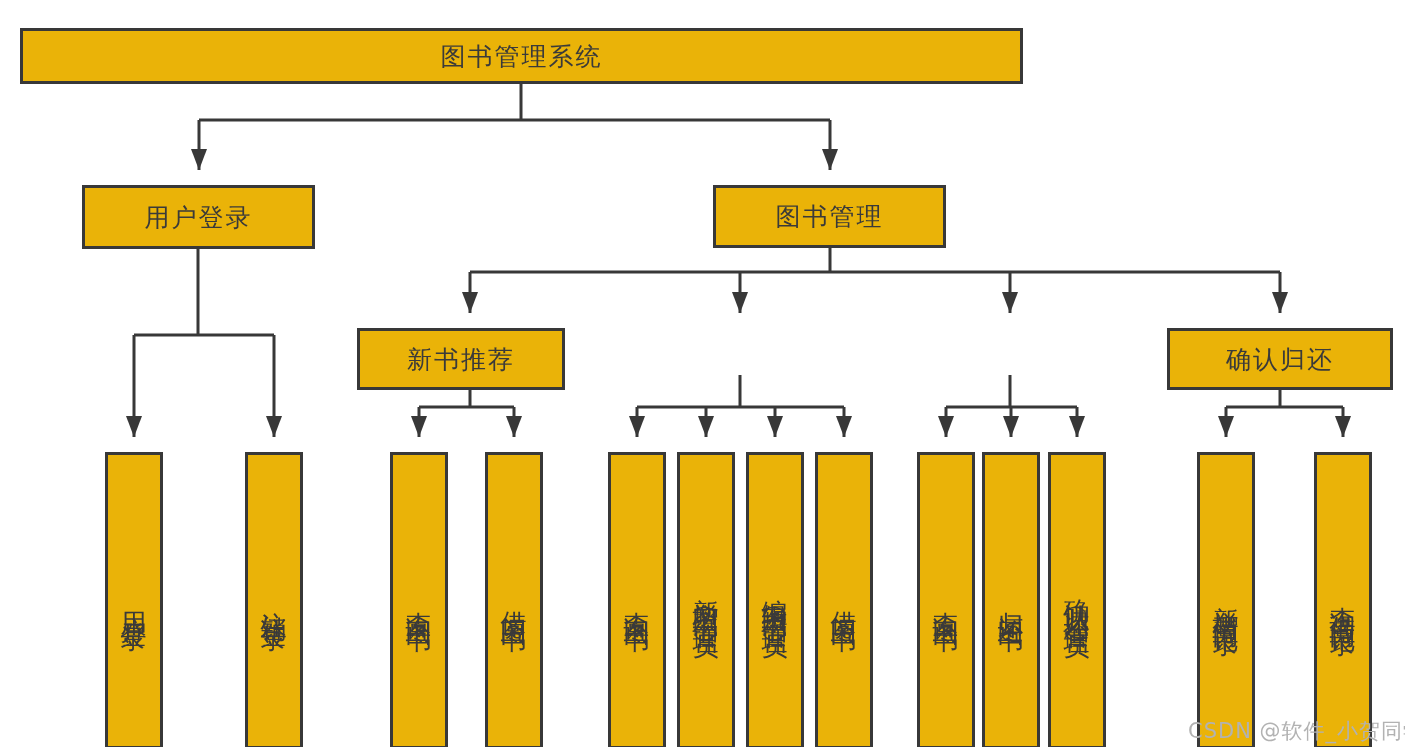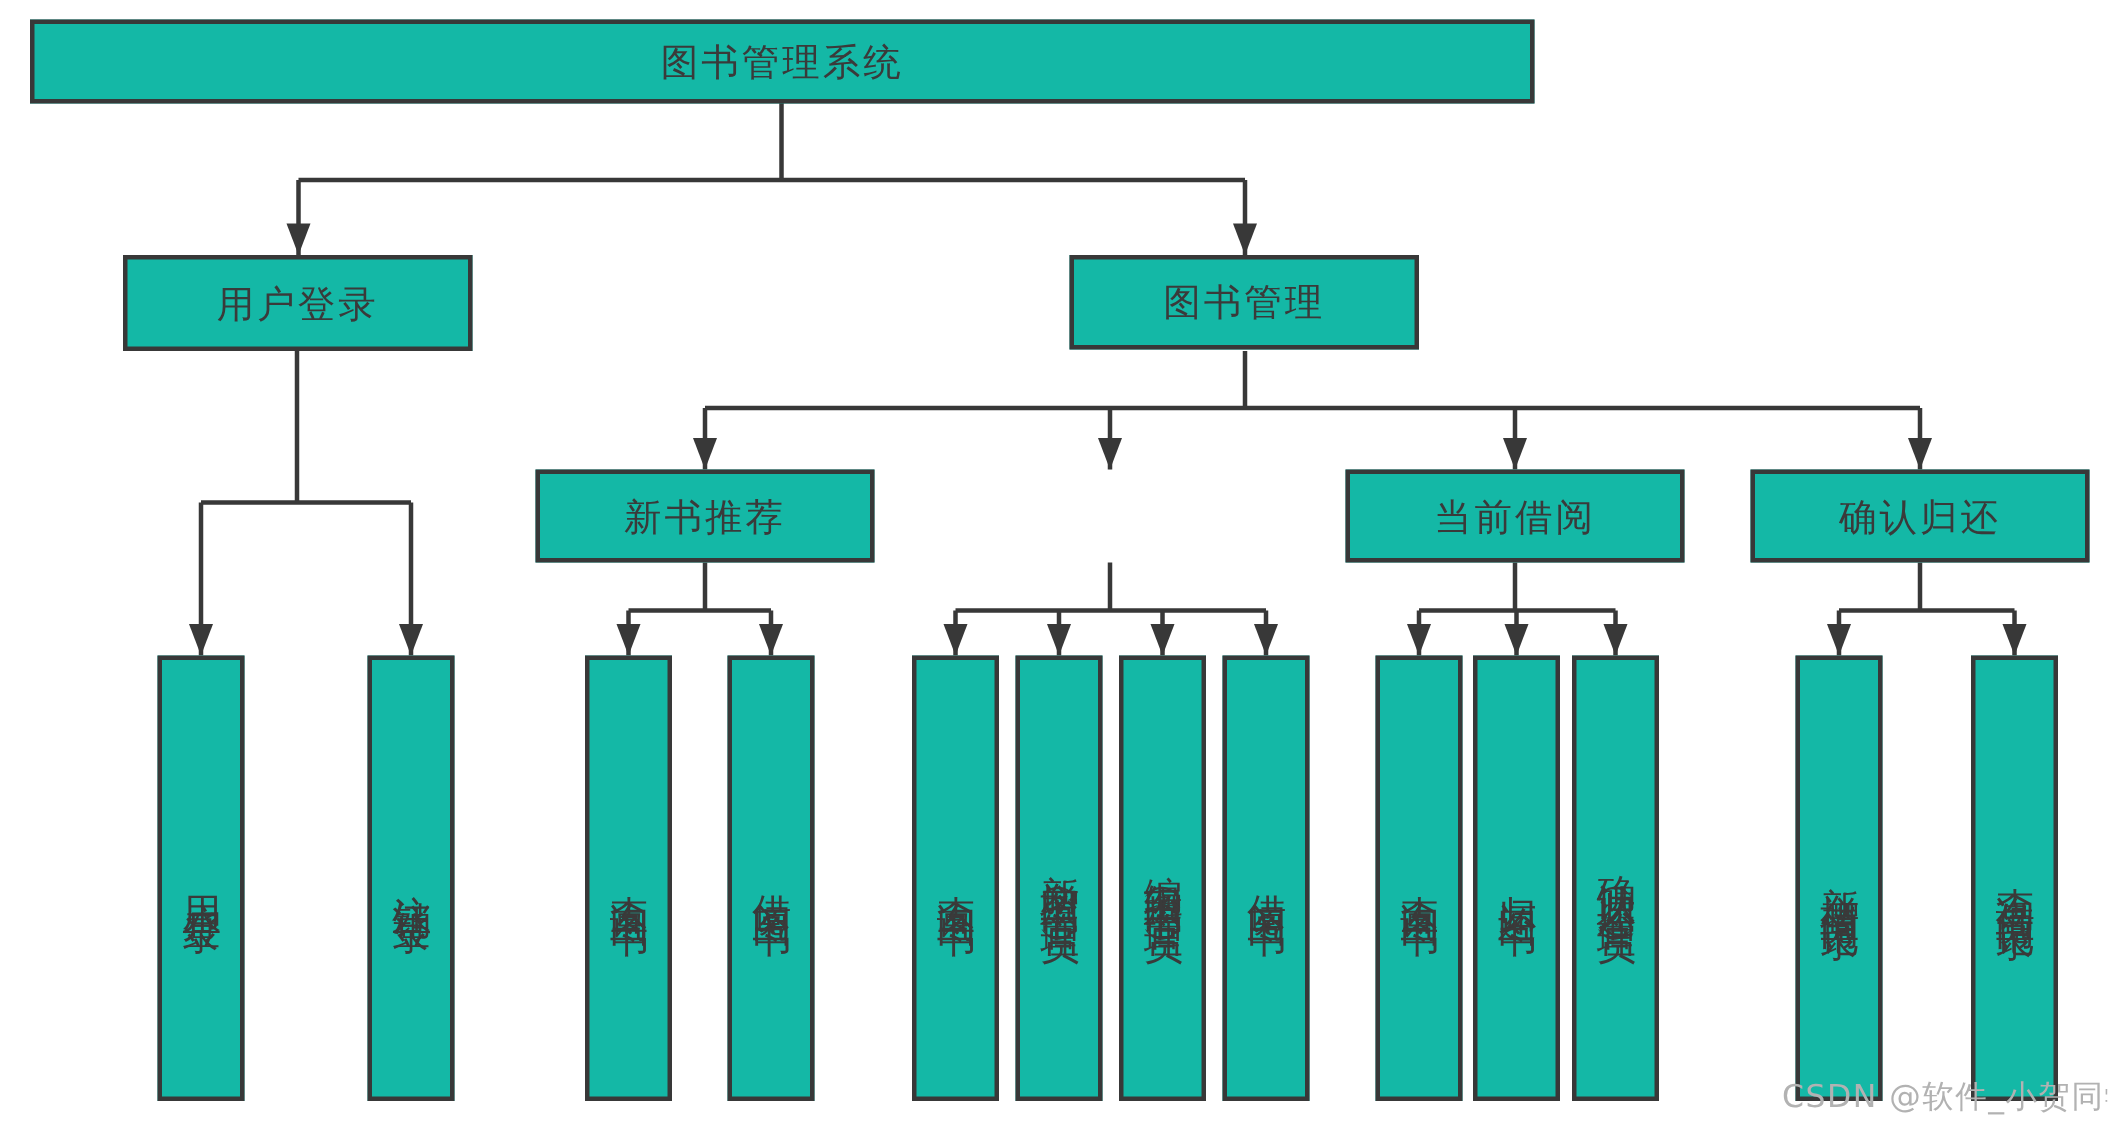--- a/index.html
+++ b/index.html
@@ -8,26 +8,27 @@
     width: 1405px;
     height: 747px;
     background: #ffffff;
     font-family: "DejaVu Sans", sans-serif;
     overflow: hidden;
   }
   .connectors { position: absolute; left: 0; top: 0; }
   .box {
     position: absolute;
     box-sizing: border-box;
-    background: #14b8a6;
+    background: #eab308;
     border: 3px solid #383838;
     display: flex;
     align-items: center;
     justify-content: center;
     z-index: 2;
+    margin-top: 15px;
   }
   .hlabel {
     font-size: 25px;
     letter-spacing: 2px;
     color: #3a3a3a;
     white-space: nowrap;
   }
   .vlabel {
     writing-mode: vertical-rl;
     text-orientation: mixed;
@@ -87,25 +88,22 @@
     <span class="hlabel">图书管理系统</span>
   </div>
 
   <div class="box" style="left:82px; top:170px; width:233px; height:64px;">
     <span class="hlabel">用户登录</span>
   </div>
   <div class="box" style="left:713px; top:170px; width:233px; height:63px;">
     <span class="hlabel">图书管理</span>
   </div>
 
-  <div class="box" style="left:357px; top:313px; width:226px; height:62px;">
+  <div class="box" style="left:357px; top:313px; width:208px; height:62px;">
     <span class="hlabel">新书推荐</span>
-  </div>
-  <div class="box" style="left:897px; top:313px; width:226px; height:62px;">
-    <span class="hlabel">当前借阅</span>
   </div>
   <div class="box" style="left:1167px; top:313px; width:226px; height:62px;">
     <span class="hlabel">确认归还</span>
   </div>
 
   <div class="box" style="left:105px; top:437px; width:58px; height:297px;">
     <span class="vlabel">用户登录</span>
   </div>
   <div class="box" style="left:245px; top:437px; width:58px; height:297px;">
     <span class="vlabel">注销登录</span>

